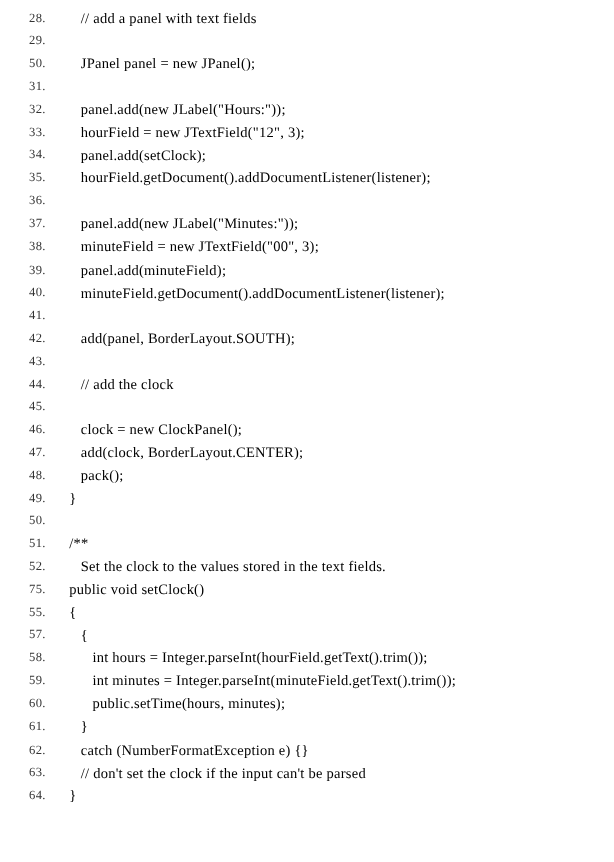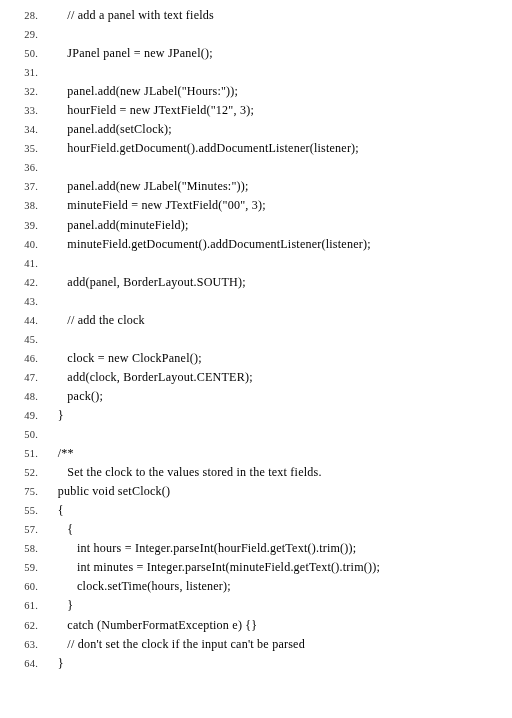--- a/index.html
+++ b/index.html
@@ -61,18 +61,18 @@
   <div class="line"><span class="ln">48.</span><span class="code">      pack();</span></div>
   <div class="line"><span class="ln">49.</span><span class="code">   }</span></div>
   <div class="line"><span class="ln">50.</span><span class="code"></span></div>
   <div class="line"><span class="ln">51.</span><span class="code">   /**</span></div>
   <div class="line"><span class="ln">52.</span><span class="code">      Set the clock to the values stored in the text fields.</span></div>
   <div class="line"><span class="ln">75.</span><span class="code">   public void setClock()</span></div>
   <div class="line"><span class="ln">55.</span><span class="code">   {</span></div>
   <div class="line"><span class="ln">57.</span><span class="code">      {</span></div>
   <div class="line"><span class="ln">58.</span><span class="code">         int hours = Integer.parseInt(hourField.getText().trim());</span></div>
   <div class="line"><span class="ln">59.</span><span class="code">         int minutes = Integer.parseInt(minuteField.getText().trim());</span></div>
-  <div class="line"><span class="ln">60.</span><span class="code">         clock.setTime(hours, listener);</span></div>
+  <div class="line"><span class="ln">60.</span><span class="code">         public.setTime(hours, minutes);</span></div>
   <div class="line"><span class="ln">61.</span><span class="code">      }</span></div>
   <div class="line"><span class="ln">62.</span><span class="code">      catch (NumberFormatException e) {}</span></div>
   <div class="line"><span class="ln">63.</span><span class="code">      // don't set the clock if the input can't be parsed</span></div>
   <div class="line"><span class="ln">64.</span><span class="code">   }</span></div>
 </div>
 
 </body></html>

